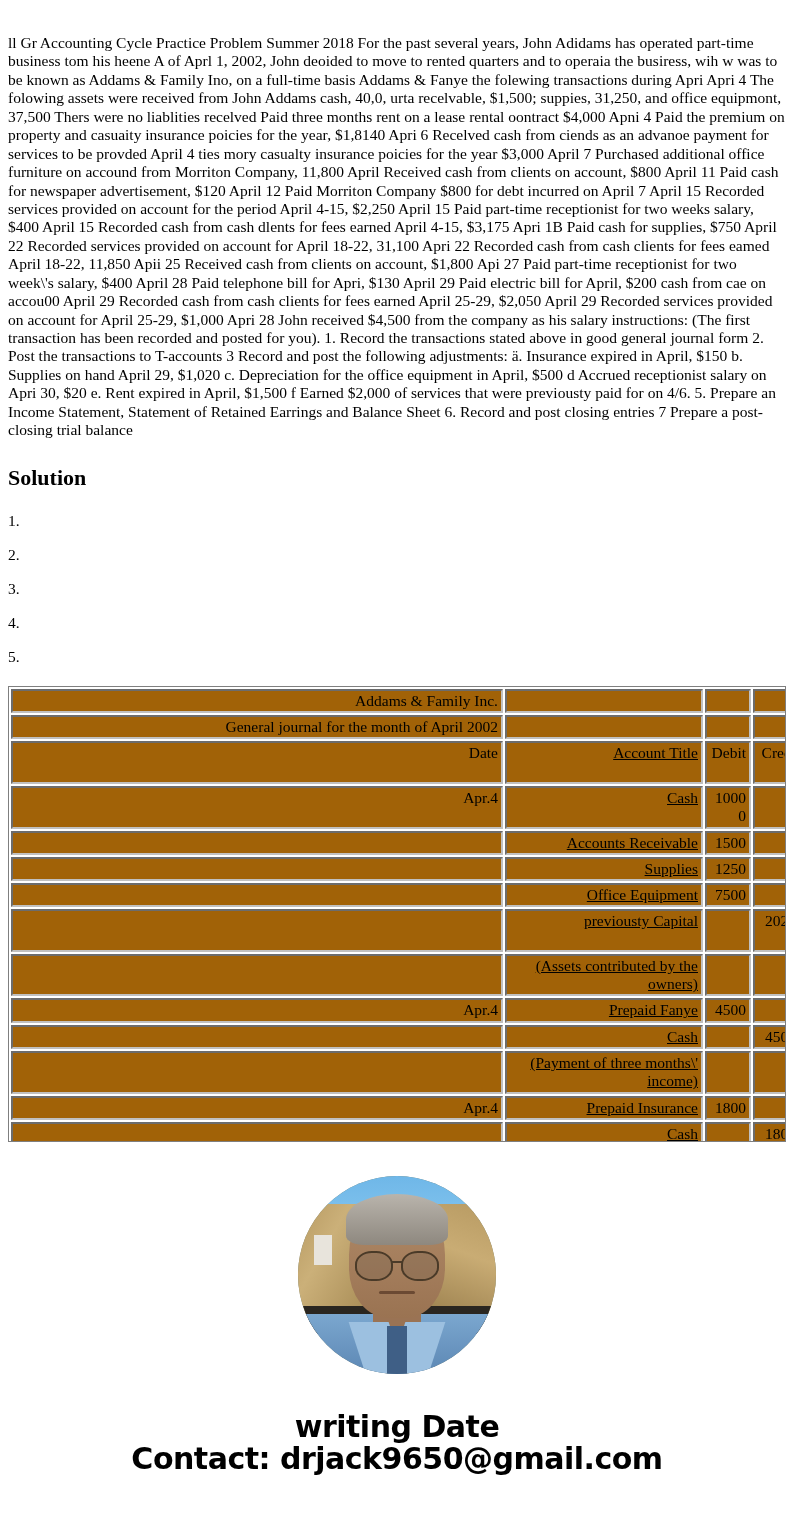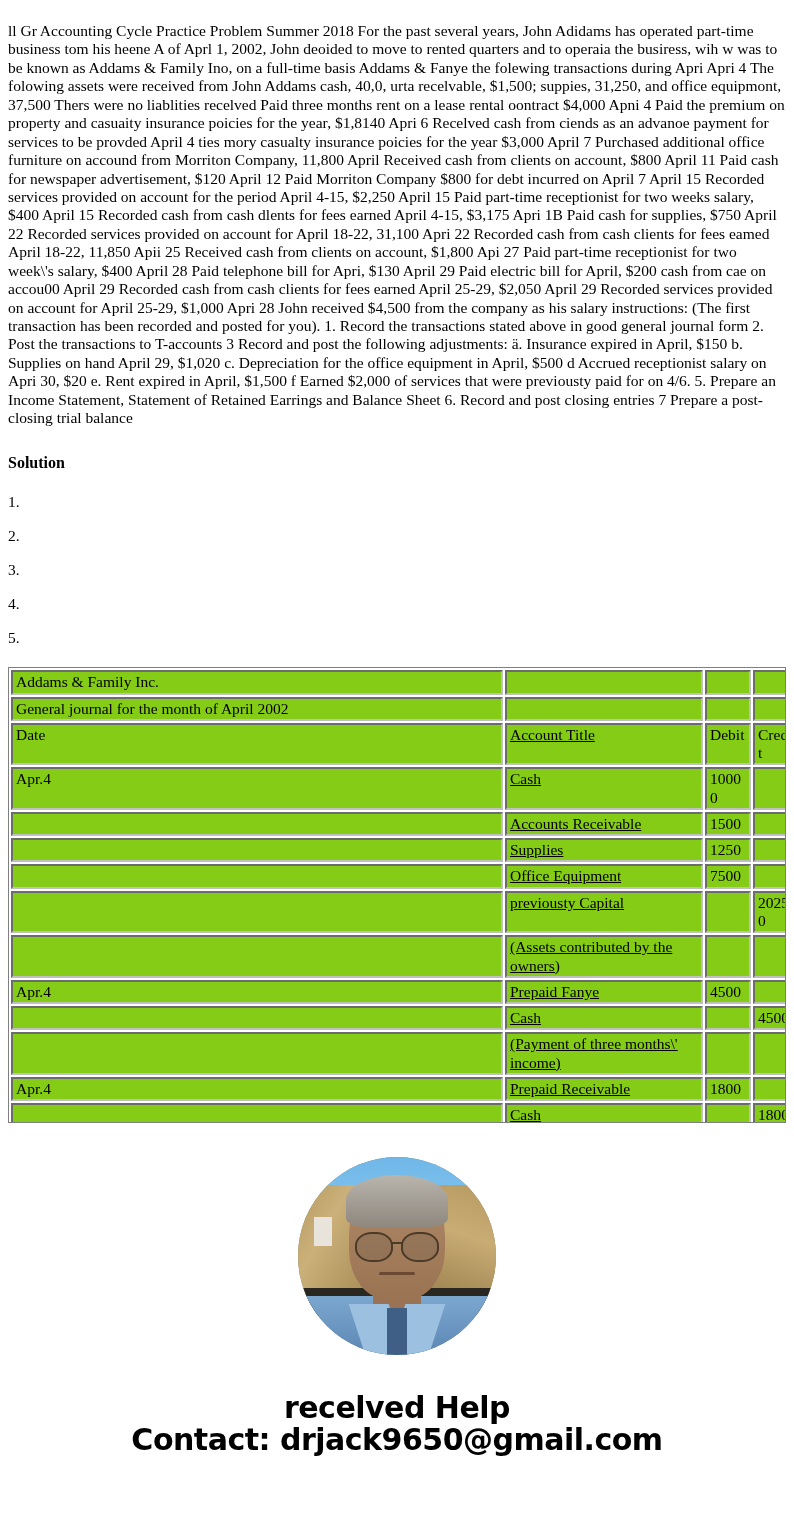--- a/index.html
+++ b/index.html
@@ -22,27 +22,27 @@
 
   
   .q-intro {
     font-size: 15.5px;
     line-height: 1.18;
     margin: 8px 8px 0 8px;
   }
   .q-body {
     font-size: 15.5px;
     line-height: 1.19;
-    margin: 22px 8px 0 8px;
+    margin: 34px 8px 0 8px;
     text-align: left;
   }
 
   
   h2.solution-heading {
-    font-size: 16px;
+    font-size: 22px;
     font-weight: bold;
     margin: 26px 8px 14px 8px;
     line-height: 1.1;
   }
   ol.solution-list {
     list-style: none;
     margin: 0 8px;
     padding: 0;
     font-size: 15.5px;
   }
@@ -67,21 +67,22 @@
     font-size: 15.5px;
     table-layout: fixed;
     margin: 0;
   }
   table.journal td {
     border: 2px inset #c0c0c0;
     padding: 1px 3px;
     vertical-align: top;
     line-height: 1.18;
     word-wrap: break-word;
-    background: #84cc16;
+    background: #a16207;
+    text-align: right;
   }
   td.c-date   { width: 482px; }
   td.c-title  { width: 188px; text-decoration: underline; }
   td.c-debit  { width: 36px;  }
   td.c-credit { width: 38px;  }
 
   td.blank-spacer {
     border: none;
     background: transparent;
     padding: 0;
@@ -314,21 +315,21 @@
           <td class="c-credit">4500</td>
         </tr>
         <tr>
           <td class="c-date"></td>
           <td class="c-title">(Payment of three months\' income)</td>
           <td class="c-debit"></td>
           <td class="c-credit"></td>
         </tr>
         <tr>
           <td class="c-date">Apr.4</td>
-          <td class="c-title">Prepaid Receivable</td>
+          <td class="c-title">Prepaid Insurance</td>
           <td class="c-debit">1800</td>
           <td class="c-credit"></td>
         </tr>
         <tr>
           <td class="c-date"></td>
           <td class="c-title">Cash</td>
           <td class="c-debit"></td>
           <td class="c-credit">1800</td>
         </tr>
 
@@ -351,17 +352,17 @@
       <div class="head"></div>
       <div class="hair"></div>
       <div class="glass-l"></div>
       <div class="glass-r"></div>
       <div class="bridge"></div>
       <div class="mouth"></div>
     </div>
   </div>
 
   <div class="promo">
-    <span class="line2">recelved Help</span>
+    <span class="line2">writing Date</span>
     <span class="line3">Contact: drjack9650@gmail.com</span>
   </div>
 
 </div>
 
 </body></html>

